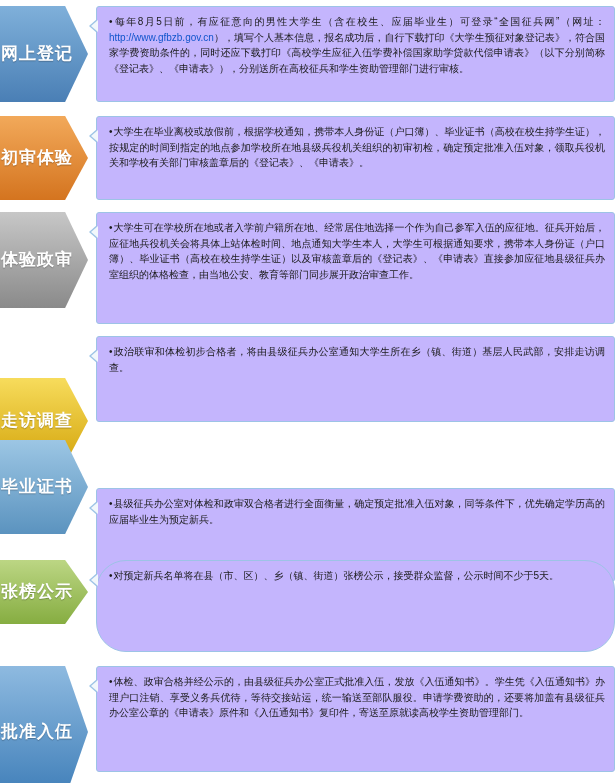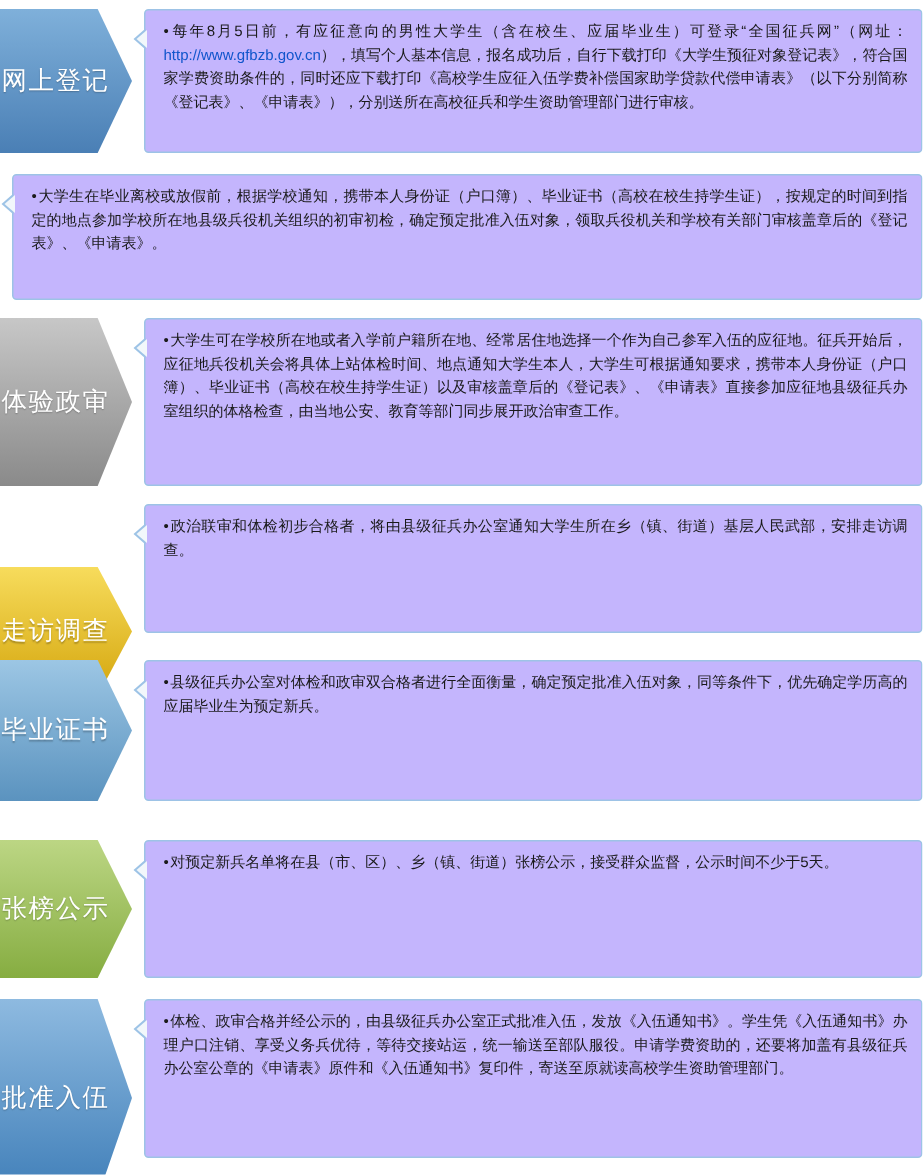--- a/index.html
+++ b/index.html
@@ -28,21 +28,21 @@
   
   .chevron {
     position: relative;
     width: 88px;
     flex: 0 0 88px;
     display: flex;
     align-items: center;
     justify-content: center;
     color: #ffffff;
     font-size: 17px;
-    font-weight: normal;
+    font-weight: bold;
     letter-spacing: 1px;
     text-align: center;
     line-height: 1.1;
     clip-path: polygon(0 0, 74% 0, 100% 50%, 74% 100%, 0 100%, 0 0);
     text-shadow: 0 1px 1px rgba(0,0,0,0.25);
     box-sizing: border-box;
     padding-right: 14px;
   }
   .chev-inner {
     display: block;
@@ -101,57 +101,60 @@
   <div class="row" style="top:6px;">
     <div class="chevron" style="height:96px; background:linear-gradient(to bottom,#7fb0da,#4a7fb5);">
       <span class="chev-inner">网上登记</span>
     </div>
     <div class="bubble" style="min-height:96px;">
       <span class="dot">•</span><span class="txt">每年8月5日前，有应征意向的男性大学生（含在校生、应届毕业生）可登录“全国征兵网”（网址：<span class="link" style="color: rgb(17, 85, 204);">http://www.gfbzb.gov.cn</span>），填写个人基本信息，报名成功后，自行下载打印《大学生预征对象登记表》，符合国家学费资助条件的，同时还应下载打印《高校学生应征入伍学费补偿国家助学贷款代偿申请表》（以下分别简称《登记表》、《申请表》），分别送所在高校征兵和学生资助管理部门进行审核。</span>
     </div>
   </div>
 
   <div class="row" style="top:116px;">
+    <div class="chevron" style="height:84px; background:linear-gradient(to bottom,#f2a95a,#d4741f);">
+      <span class="chev-inner">初审体验</span>
+    </div>
     <div class="bubble" style="min-height:84px;">
       <span class="dot">•</span><span class="txt">大学生在毕业离校或放假前，根据学校通知，携带本人身份证（户口簿）、毕业证书（高校在校生持学生证），按规定的时间到指定的地点参加学校所在地县级兵役机关组织的初审初检，确定预定批准入伍对象，领取兵役机关和学校有关部门审核盖章后的《登记表》、《申请表》。</span>
     </div>
   </div>
 
   <div class="row" style="top:212px;">
-    <div class="chevron" style="height:112px; background:linear-gradient(to bottom,#c7c7c7,#8a8a8a);">
+    <div class="chevron" style="height:96px; background:linear-gradient(to bottom,#c7c7c7,#8a8a8a);">
       <span class="chev-inner">体验政审</span>
     </div>
     <div class="bubble" style="min-height:112px;">
       <span class="dot">•</span><span class="txt">大学生可在学校所在地或者入学前户籍所在地、经常居住地选择一个作为自己参军入伍的应征地。征兵开始后，应征地兵役机关会将具体上站体检时间、地点通知大学生本人，大学生可根据通知要求，携带本人身份证（户口簿）、毕业证书（高校在校生持学生证）以及审核盖章后的《登记表》、《申请表》直接参加应征地县级征兵办室组织的体格检查，由当地公安、教育等部门同步展开政治审查工作。</span>
     </div>
   </div>
 
   <div class="row" style="top:336px;">
     <div class="chevron" style="height:86px; background:linear-gradient(to bottom,#f7dc5c,#d4a50c);margin-top:42px;">
       <span class="chev-inner">走访调查</span>
     </div>
     <div class="bubble" style="min-height:86px;">
       <span class="dot">•</span><span class="txt">政治联审和体检初步合格者，将由县级征兵办公室通知大学生所在乡（镇、街道）基层人民武部，安排走访调查。</span>
     </div>
   </div>
 
   <div class="row" style="top:440px;">
     <div class="chevron" style="height:94px; background:linear-gradient(to bottom,#9cc6e4,#5b93bf);">
       <span class="chev-inner">毕业证书</span>
     </div>
-    <div class="bubble" style="min-height:94px;">
+    <div class="bubble" style="min-height:94px;margin-top:48px;">
       <span class="dot">•</span><span class="txt">县级征兵办公室对体检和政审双合格者进行全面衡量，确定预定批准入伍对象，同等条件下，优先确定学历高的应届毕业生为预定新兵。</span>
     </div>
   </div>
 
   <div class="row" style="top:560px;">
-    <div class="chevron" style="height:92px; background:linear-gradient(to bottom,#bcd684,#86ad41);">
+    <div class="chevron" style="height:64px; background:linear-gradient(to bottom,#bcd684,#86ad41);">
       <span class="chev-inner">张榜公示</span>
     </div>
-    <div class="bubble" style="min-height:92px;">
+    <div class="bubble" style="min-height:92px;border-radius:30px;">
       <span class="dot">•</span><span class="txt">对预定新兵名单将在县（市、区）、乡（镇、街道）张榜公示，接受群众监督，公示时间不少于5天。</span>
     </div>
   </div>
 
   <div class="row" style="top:666px;">
     <div class="chevron" style="height:132px; background:linear-gradient(to bottom,#8ebae0,#3f7eb8);">
       <span class="chev-inner">批准入伍</span>
     </div>
     <div class="bubble" style="min-height:106px;">
       <span class="dot">•</span><span class="txt">体检、政审合格并经公示的，由县级征兵办公室正式批准入伍，发放《入伍通知书》。学生凭《入伍通知书》办理户口注销、享受义务兵优待，等待交接站运，统一输送至部队服役。申请学费资助的，还要将加盖有县级征兵办公室公章的《申请表》原件和《入伍通知书》复印件，寄送至原就读高校学生资助管理部门。</span>

